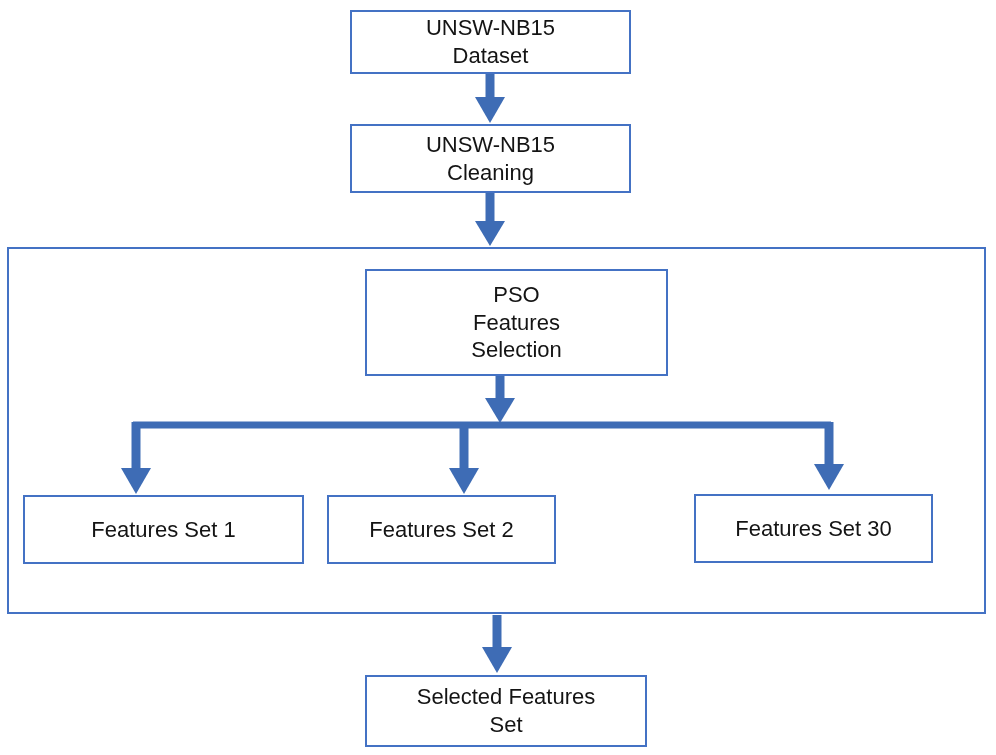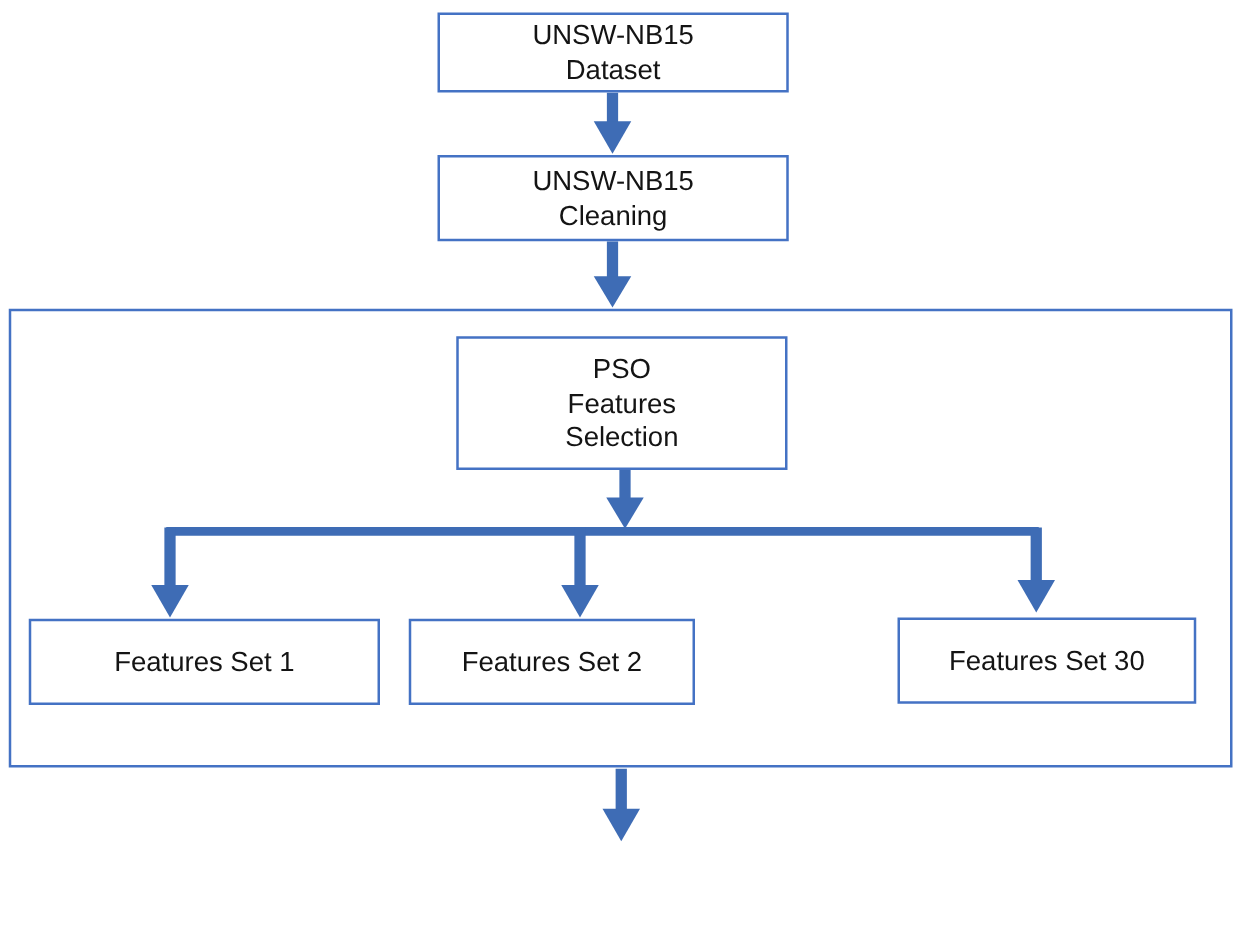--- a/index.html
+++ b/index.html
@@ -49,24 +49,24 @@
     position: absolute;
     z-index: 0;
     border: 2px solid var(--box-border);
     box-sizing: border-box;
     background: transparent;
   }
   
   .node-dataset   { left: 350px; top: 10px;  width: 281px; height: 64px; }
   .node-cleaning  { left: 350px; top: 124px; width: 281px; height: 69px; }
   .frame-pso      { left: 7px;   top: 247px; width: 979px; height: 367px; }
-  .node-pso       { left: 365px; top: 269px; width: 265px; height: 107px; }
+  .node-pso       { left: 365px; top: 269px; width: 303px; height: 107px; }
   .node-fs1       { left: 23px;  top: 495px; width: 281px; height: 69px; text-align: right; }
   .node-fs2       { left: 327px; top: 495px; width: 229px; height: 69px; }
-  .node-fs30      { left: 694px; top: 494px; width: 239px; height: 69px; margin-left: 24px; }
+  .node-fs30      { left: 694px; top: 494px; width: 239px; height: 69px; }
   .node-selected  { left: 365px; top: 675px; width: 282px; height: 72px; }
 </style>
 </head>
 <body>
 
 <div class="stage">
 
   <div class="container-frame frame-pso"></div>
 
   <svg class="arrows" viewBox="0 0 996 755" aria-hidden="true">
@@ -112,14 +112,16 @@
   <div class="node node-pso">PSO
 Features
 Selection</div>
 
   <div class="node node-fs1">Features Set 1</div>
 
   <div class="node node-fs2">Features Set 2</div>
 
   <div class="node node-fs30">Features Set 30</div>
 
+  <div class="node node-selected">Selected Features
+Set</div>
 
 </div>
 
 </body></html>

